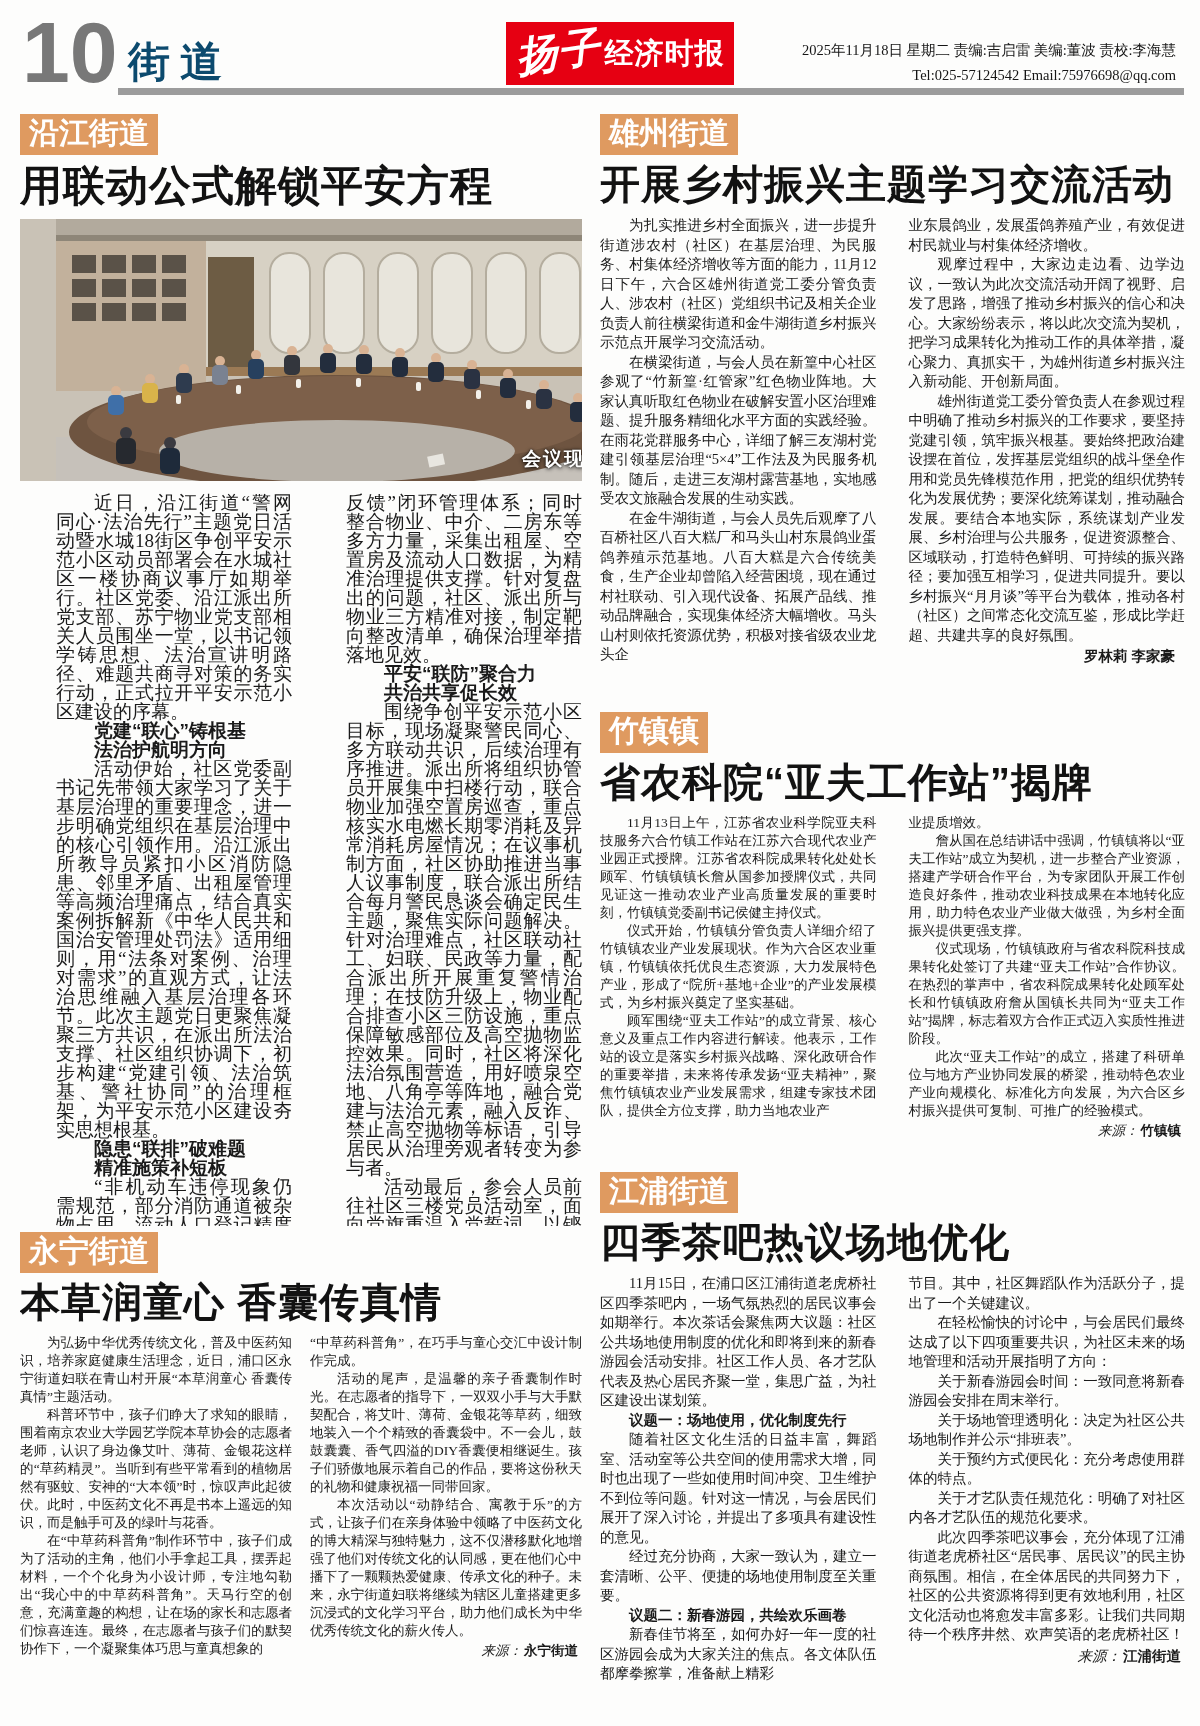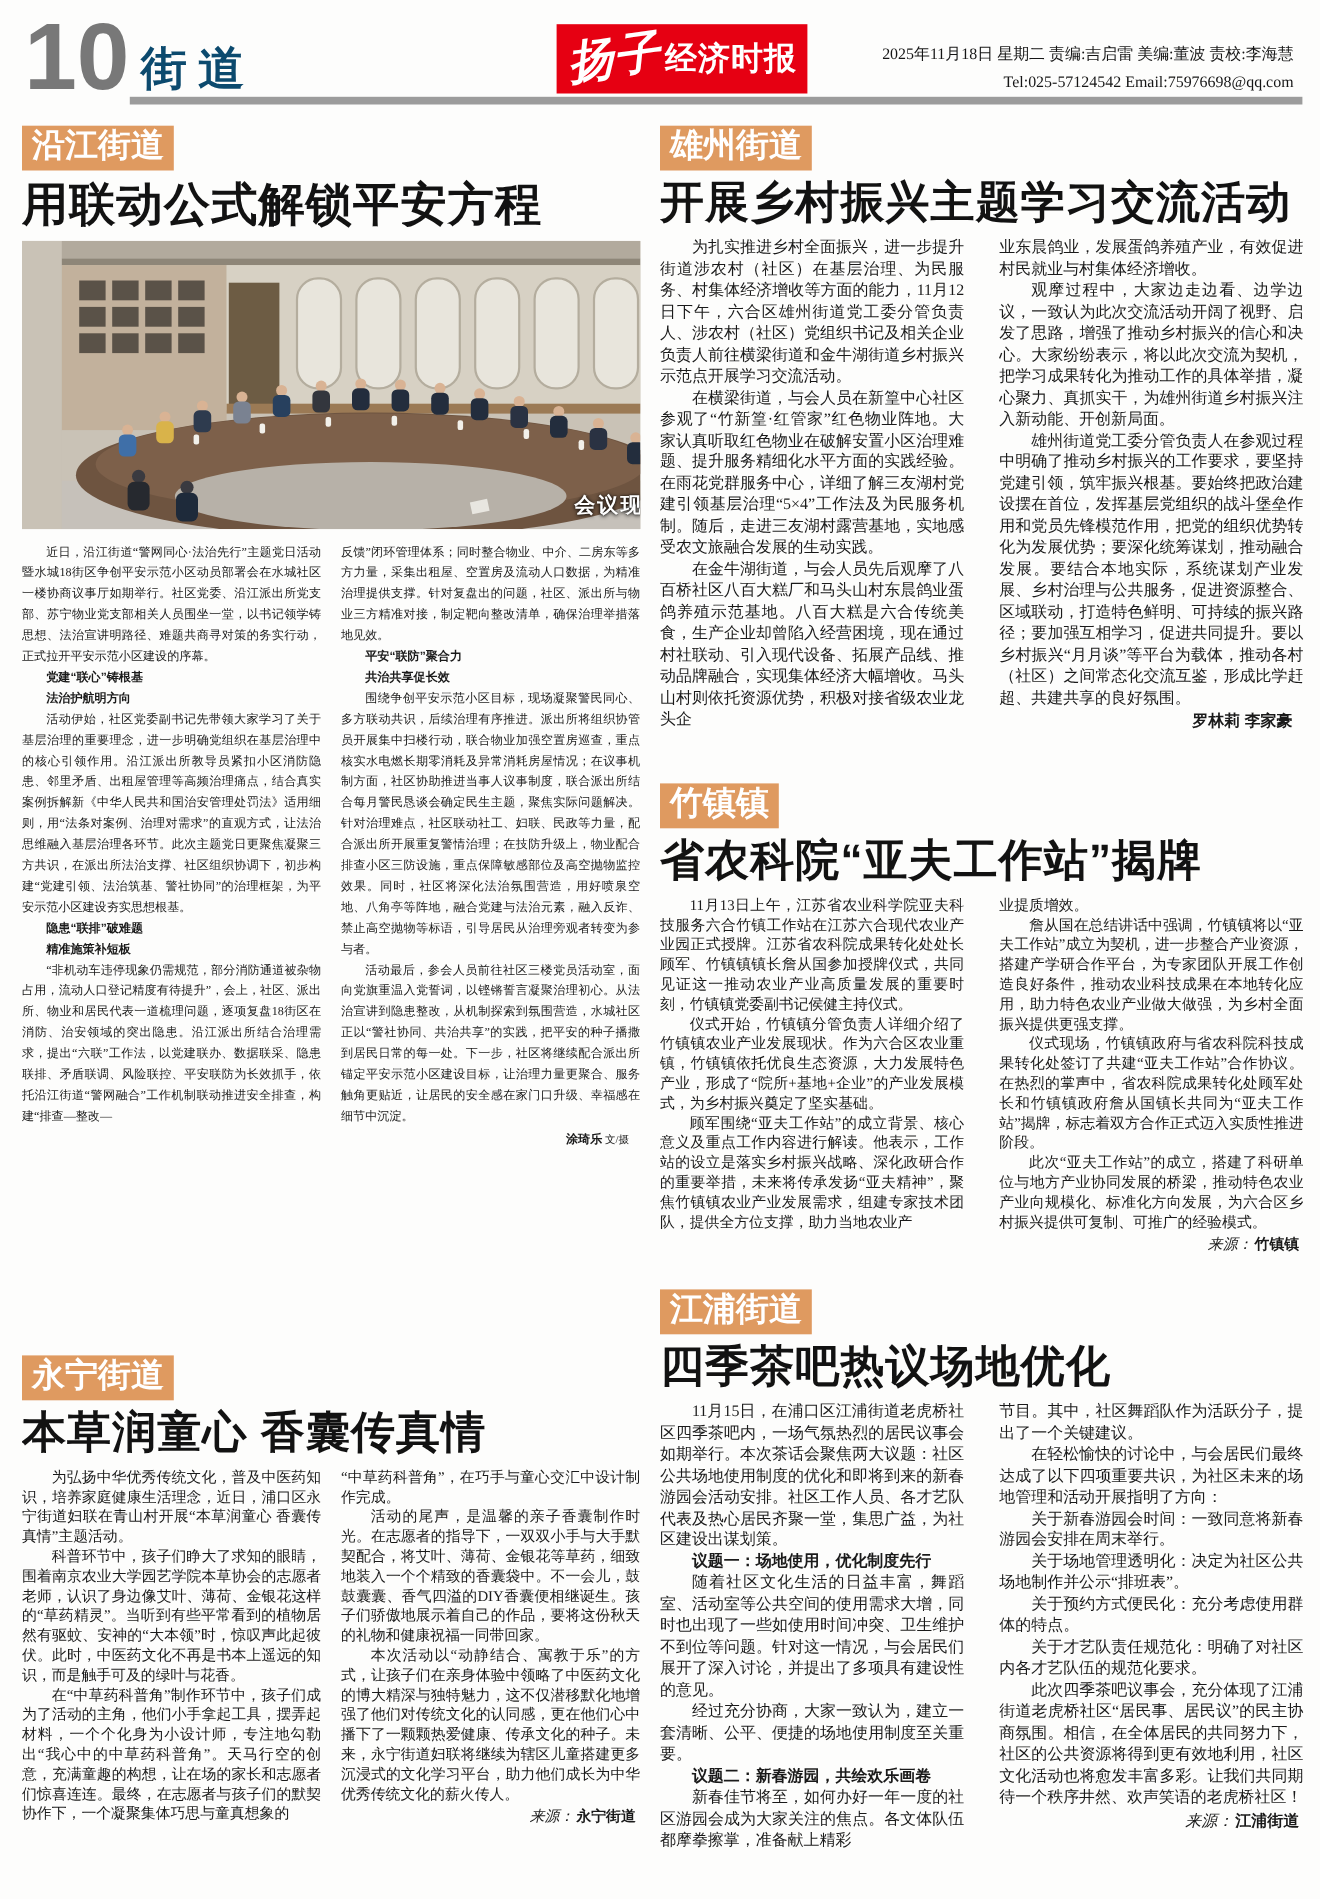--- a/index.html
+++ b/index.html
@@ -36,21 +36,21 @@
   .photo svg{display:block;}
   .caption{position:absolute;right:12px;bottom:9px;color:#fff;
     font-family:"Liberation Sans","DejaVu Sans",sans-serif;font-weight:bold;font-size:19px;letter-spacing:2px;
     text-shadow:0 1px 4px rgba(0,0,0,.85),0 0 2px rgba(0,0,0,.8);}
 
   .cols{display:flex;}
   .col{text-align:justify;word-break:break-all;}
   #a1 .cols,#a4 .cols{gap:18px;} #a2 .cols,#a3 .cols,#a5 .cols{gap:32px;}
   #a1 .col,#a4 .col{width:272px;} #a2 .col,#a3 .col,#a5 .col{width:282px;}
 
-  #a1 .col{font-size:11px;line-height:19px;}
+  #a1 .col{font-size:19px;line-height:19px;margin-left:36px;}
   #a2 .col{font-size:14.5px;line-height:19.5px;}
   #a3 .col{font-size:13.5px;line-height:18px;}
   #a4 .col{font-size:13.5px;line-height:18px;}
   #a5 .col{font-size:14.5px;line-height:19.5px;}
 
   .para{margin:0;}
   .para.p{text-indent:2em;}
   .para.cont{text-indent:0;}
   .para.h{text-indent:2em;font-weight:bold;font-family:"Liberation Sans","DejaVu Sans",sans-serif;}
   .para.byline{text-align:right;padding-right:10px;margin-top:2px;}

